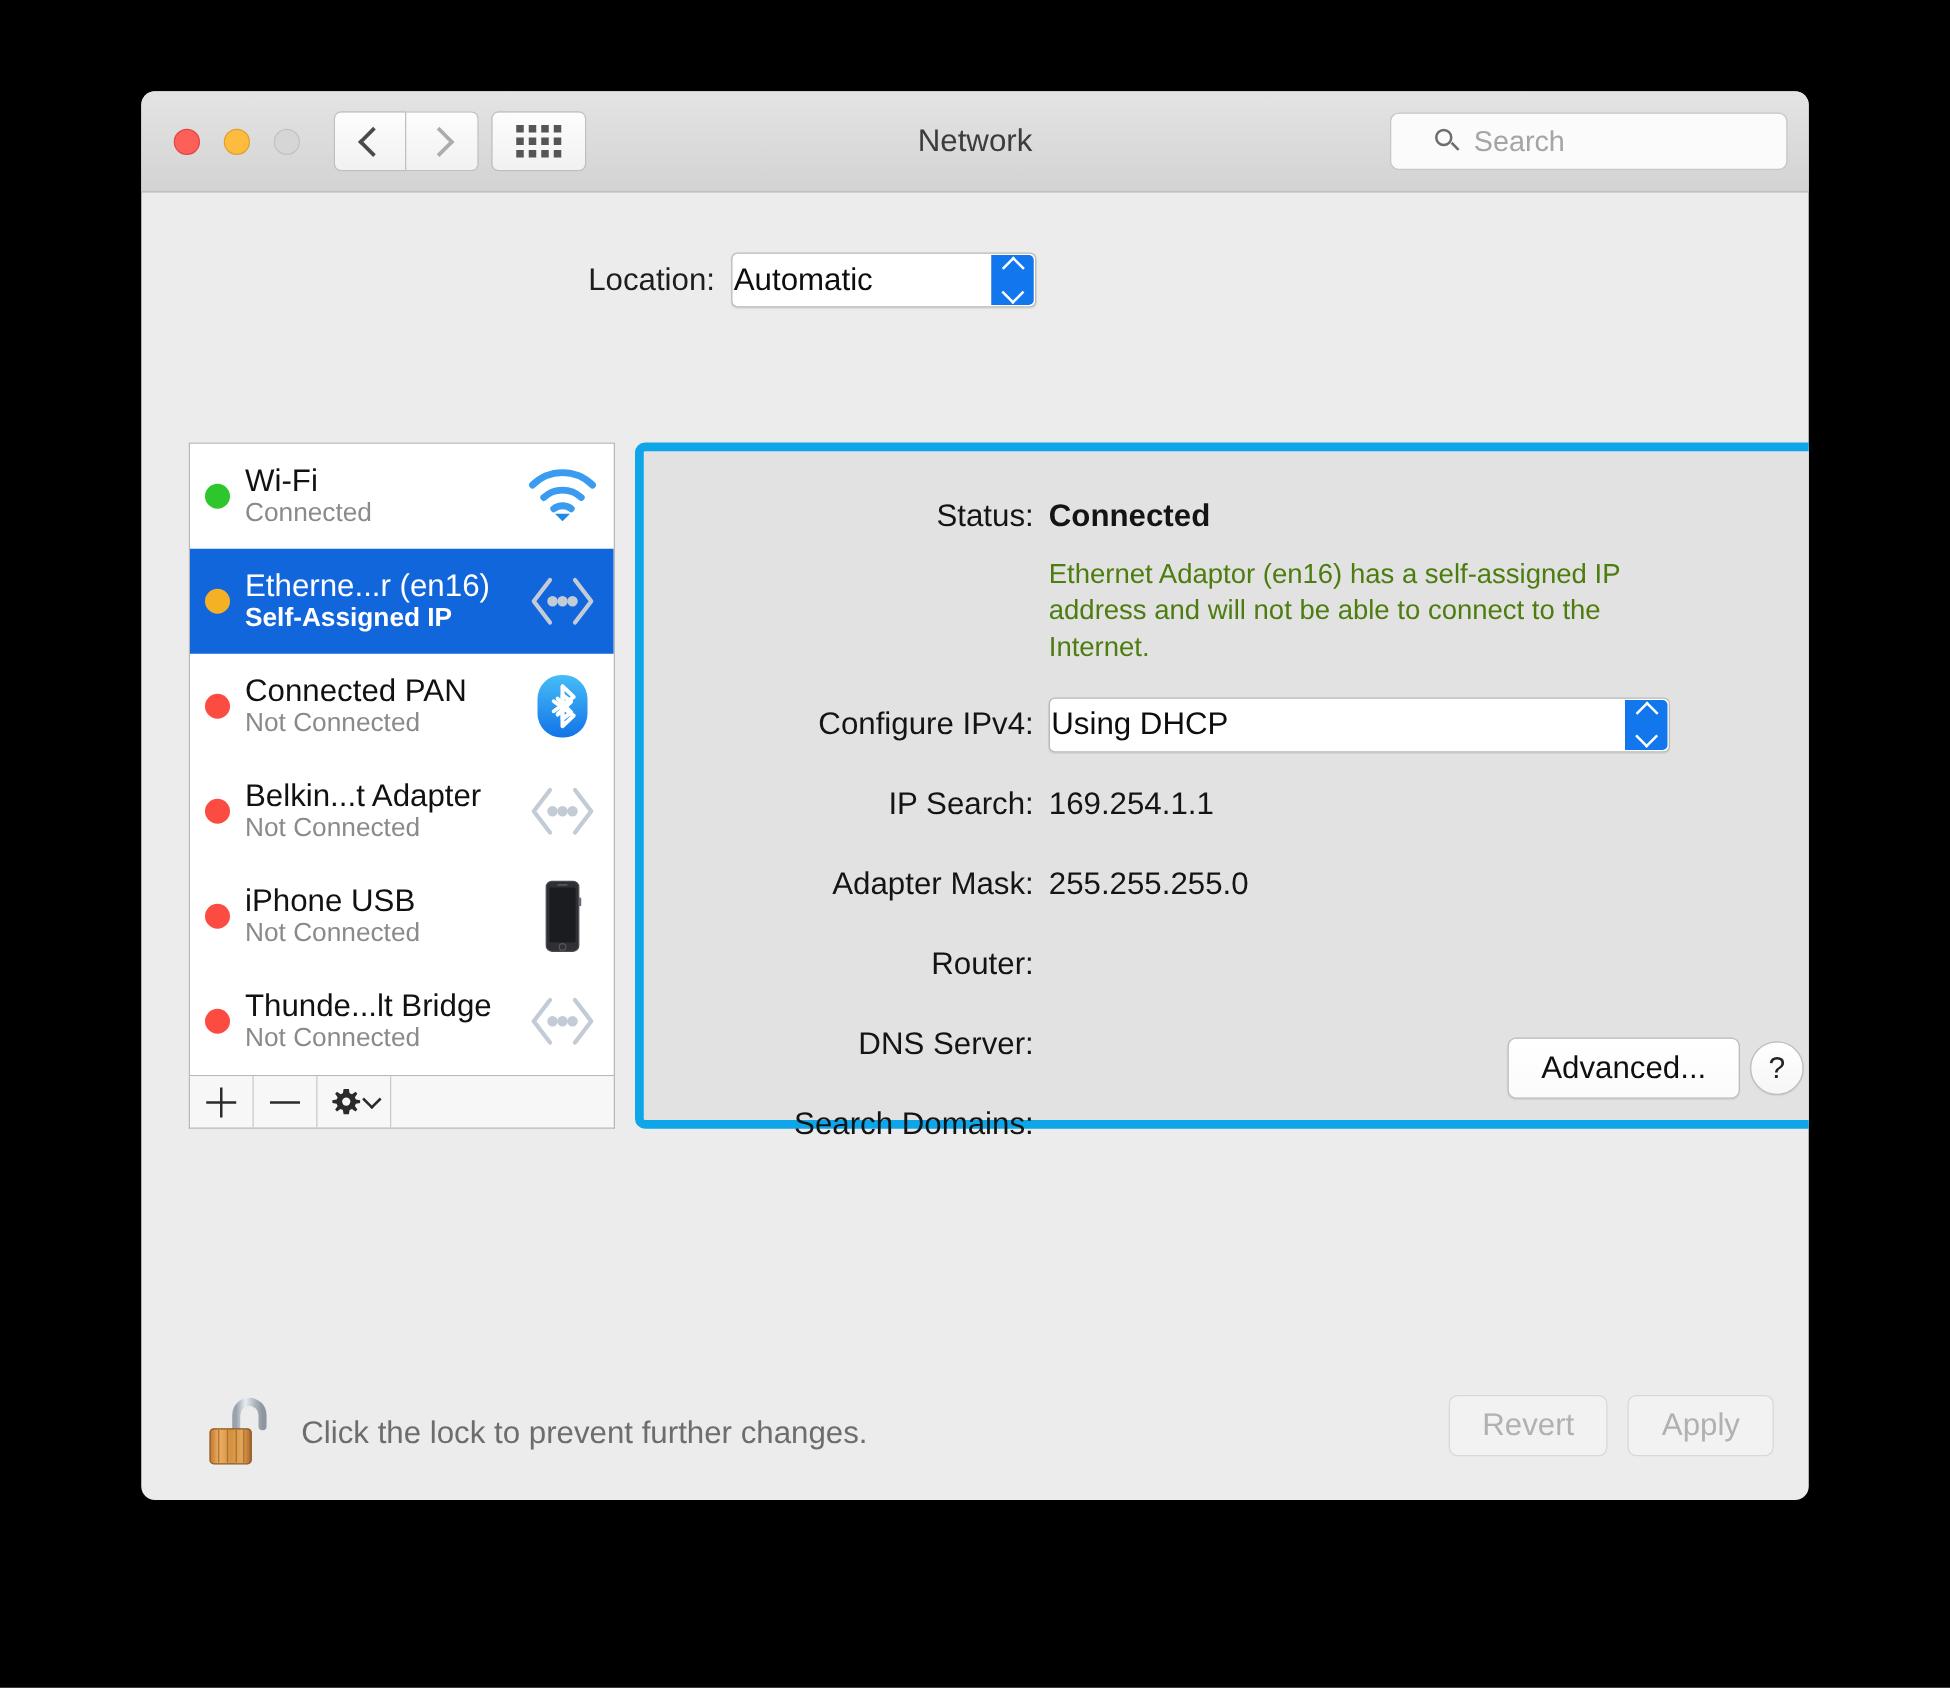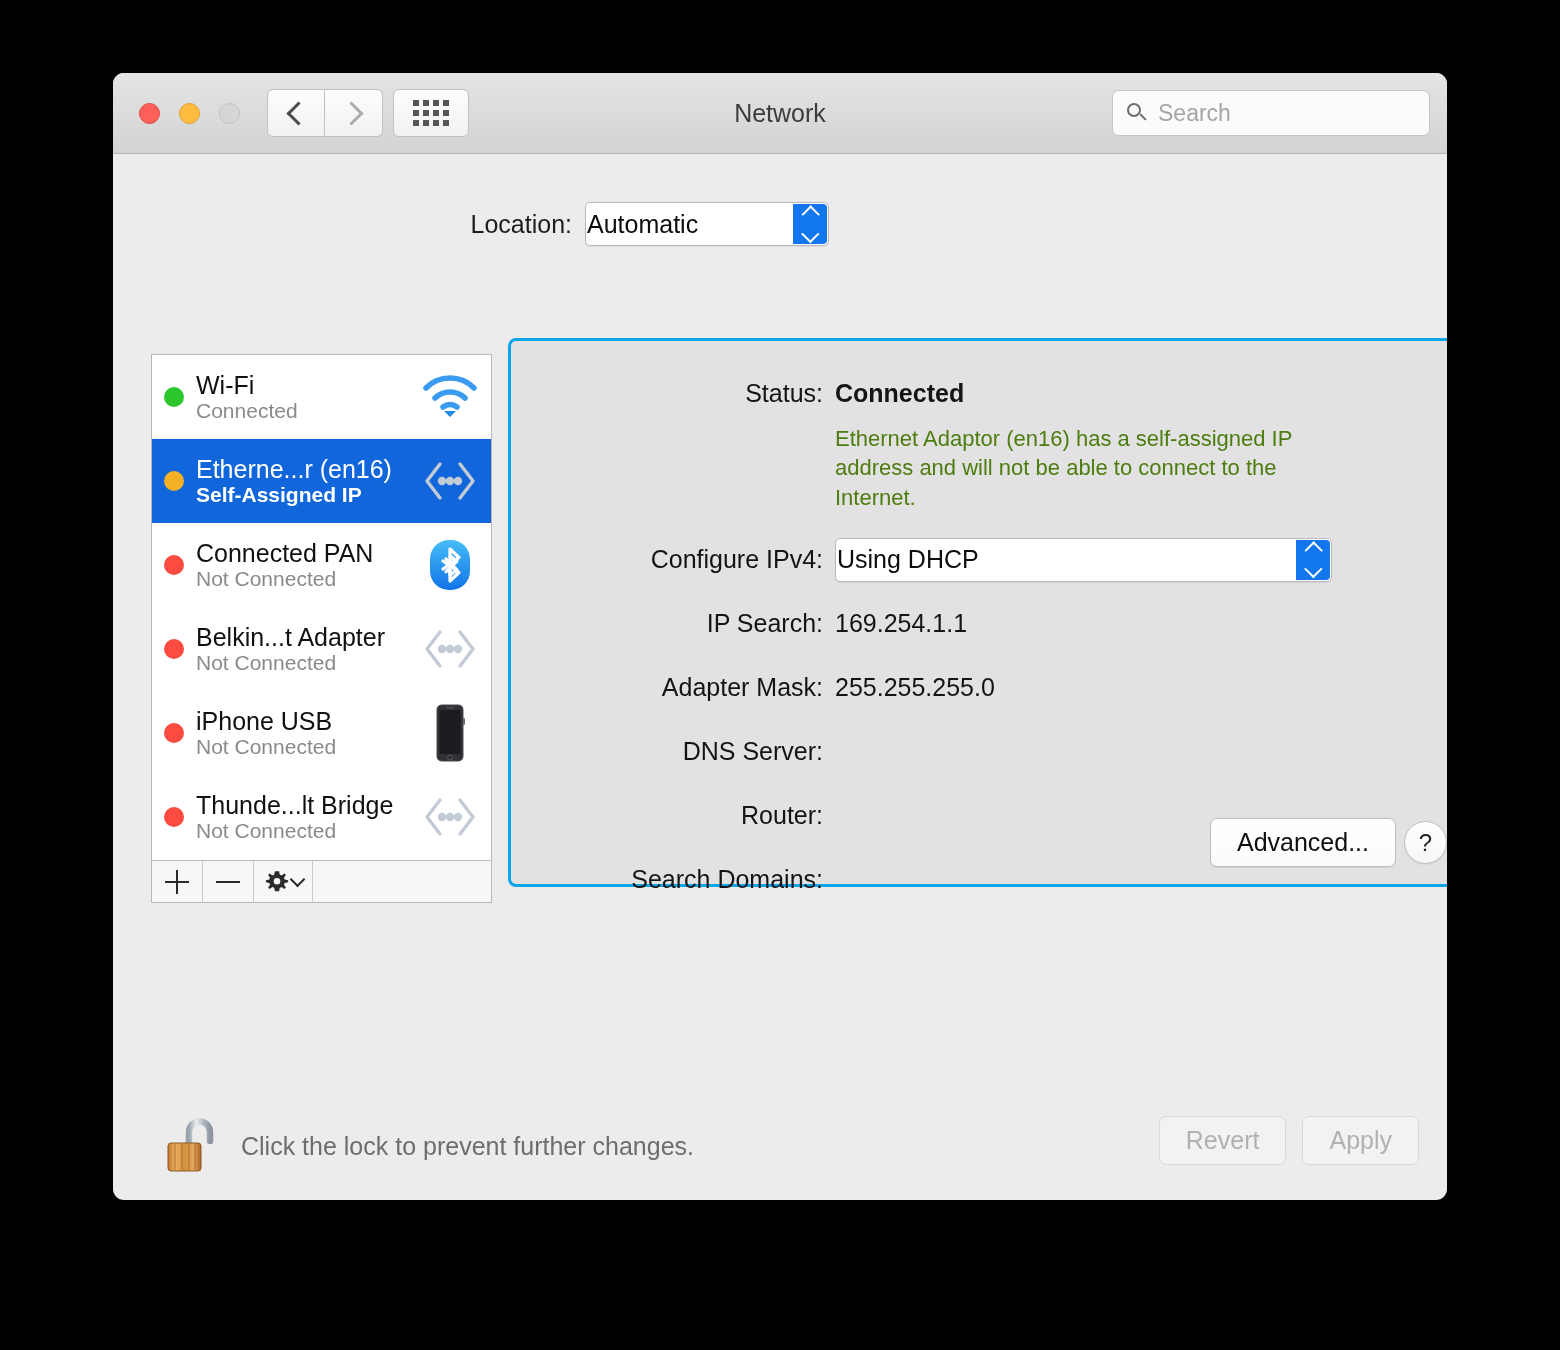--- a/index.html
+++ b/index.html
@@ -106,20 +106,21 @@
     right: 17px;
     top: 17px;
     width: 318px;
     height: 46px;
     background: #fbfbfb;
     border: 1px solid #c6c6c6;
     border-radius: 7px;
     display: flex;
     align-items: center;
     box-sizing: border-box;
+    padding-left: 21px;
   }
   .search-icon {
     margin-left: 14px;
     margin-right: 10px;
     width: 21px; height: 21px;
     position: relative;
     flex: 0 0 auto;
   }
   .search-icon::before {
     content: "";
@@ -272,25 +273,25 @@
   .plus-g::before { content:""; position:absolute; left:0; top:11px; width:24px; height:2.4px; background:#2b2b2b; }
   .plus-g::after  { content:""; position:absolute; left:11px; top:0; width:2.4px; height:24px; background:#2b2b2b; }
   .minus-g::before{ content:""; position:absolute; left:0; top:11px; width:24px; height:2.4px; background:#2b2b2b; }
   .gear-wrap { display: flex; align-items: center; gap: 2px; }
   .caret-d { width: 9px; height: 9px; border-right: 2.4px solid #2b2b2b; border-bottom: 2.4px solid #2b2b2b; transform: rotate(45deg); margin-bottom: 4px; }
 
   
   .detail {
     position: absolute;
     left: 395px;
-    top: 184px;
+    top: 200px;
     width: 964px;
     height: 549px;
     background: #e2e2e2;
-    border: 3px solid #0ea5e9;
+    border: 7px solid #0ea5e9;
     border-radius: 8px;
     box-sizing: border-box;
   }
   .frow {
     display: flex;
     align-items: flex-start;
     margin-bottom: 0;
   }
   .flabel {
     width: 324px;
@@ -590,26 +591,26 @@
         <span class="flabel">IP Search:</span>
         <span class="fvalue">169.254.1.1</span>
       </div>
 
       <div class="frow" style="margin-top:35px;">
         <span class="flabel">Adapter Mask:</span>
         <span class="fvalue">255.255.255.0</span>
       </div>
 
       <div class="frow" style="margin-top:35px;">
+        <span class="flabel">Router:</span>
+        <span class="fvalue"></span>
+      </div>
+
+      <div class="frow" style="margin-top:35px;">
         <span class="flabel">DNS Server:</span>
-        <span class="fvalue"></span>
-      </div>
-
-      <div class="frow" style="margin-top:35px;">
-        <span class="flabel">Router:</span>
         <span class="fvalue"></span>
       </div>
 
       <div class="frow" style="margin-top:35px;">
         <span class="flabel">Search Domains:</span>
         <span class="fvalue"></span>
       </div>
 
       <div class="detail-bottom">
         <span class="btn">Advanced...</span>

